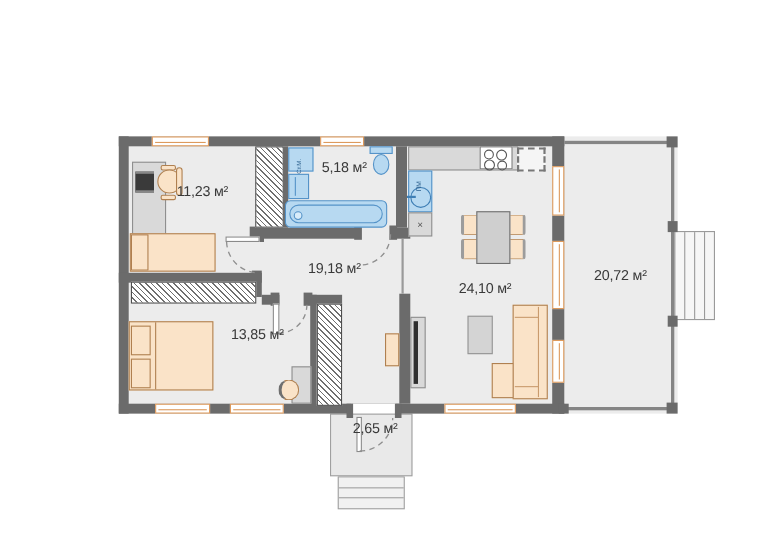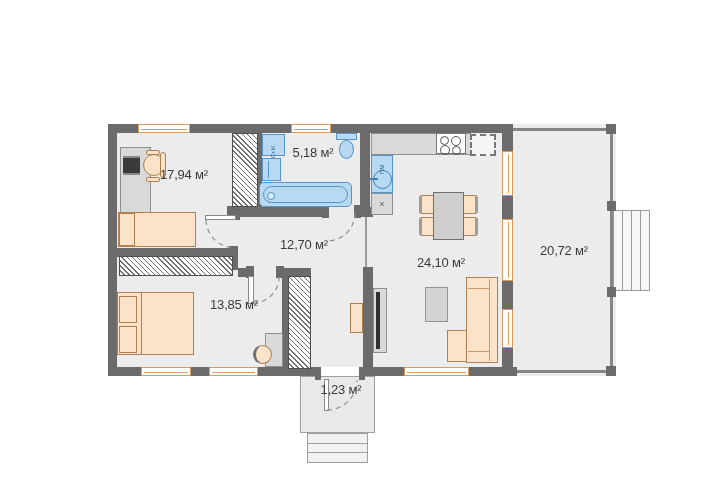--- a/index.html
+++ b/index.html
@@ -180,21 +180,21 @@
   <div class="abs peach" style="left:447px;top:330px;width:20px;height:32px;"></div>
   <div class="abs peach" style="left:350px;top:303px;width:13px;height:30px;"></div>
 
   <svg class="overlay" width="701" height="502" viewBox="0 0 701 502">
     <path d="M 206 220 A 29 29 0 0 0 235 248" fill="none" stroke="#8f8f8f" stroke-width="1.2" stroke-dasharray="5 4"></path>
     <path d="M 355 213 A 28 28 0 0 1 327 241" fill="none" stroke="#8f8f8f" stroke-width="1.2" stroke-dasharray="5 4"></path>
     <path d="M 253 303 A 26 26 0 0 0 279 277" fill="none" stroke="#8f8f8f" stroke-width="1.2" stroke-dasharray="5 4"></path>
     <path d="M 327 410 A 30 30 0 0 0 357 380" fill="none" stroke="#8f8f8f" stroke-width="1.2" stroke-dasharray="5 4"></path>
   </svg>
 
-  <div class="rlabel" style="left:184px;top:174px;">17,94 м²</div>
+  <div class="rlabel" style="left:184px;top:174px;">11,23 м²</div>
   <div class="rlabel" style="left:313px;top:152px;">5,18 м²</div>
-  <div class="rlabel" style="left:304px;top:244px;">12,70 м²</div>
+  <div class="rlabel" style="left:304px;top:244px;">19,18 м²</div>
   <div class="rlabel" style="left:441px;top:262px;">24,10 м²</div>
   <div class="rlabel" style="left:234px;top:304px;">13,85 м²</div>
   <div class="rlabel" style="left:564px;top:250px;">20,72 м²</div>
-  <div class="rlabel" style="left:341px;top:389px;">1,23 м²</div>
+  <div class="rlabel" style="left:341px;top:389px;">2,65 м²</div>
 
 </div>
 
 </body></html>

